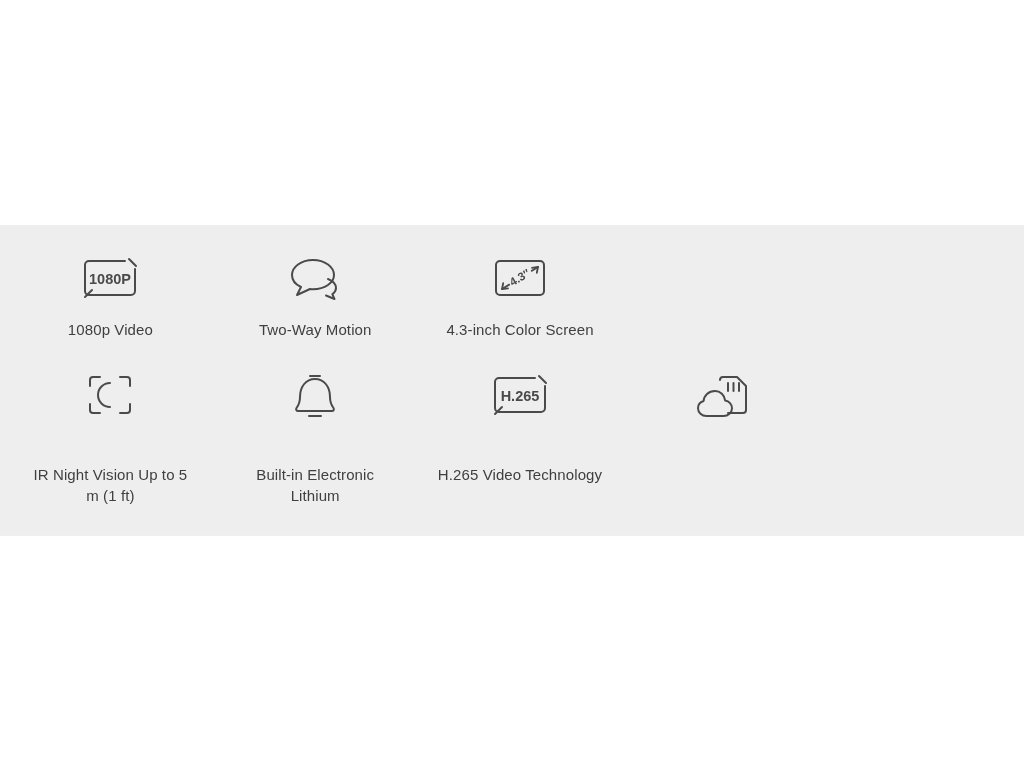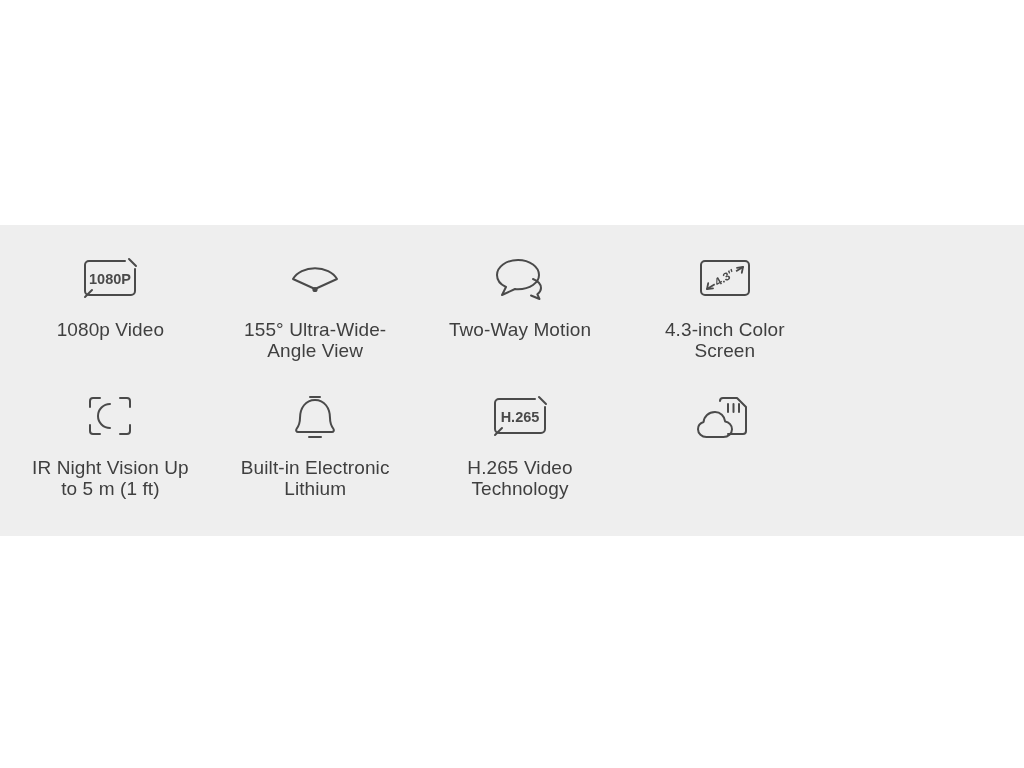--- a/index.html
+++ b/index.html
@@ -56,29 +56,30 @@
     height: 62px;
     display: flex;
     align-items: center;
     justify-content: center;
     margin-bottom: 10px;
   }
   .feature-icon svg {
     display: block;
   }
   .feature-label {
-    font-size: 19px;
+    font-size: 15px;
     line-height: 21px;
     color: #3f3f3f;
     text-align: center;
     max-width: 180px;
     letter-spacing: 0.1px;
   }
   .row-2 .feature-cell {
     padding-top: 24px;
+    gap: 28px;
   }
   .icon-stroke {
     fill: none;
     stroke: #4a4a4a;
     stroke-width: 2;
     stroke-linecap: round;
     stroke-linejoin: round;
   }
   .icon-stroke-thin {
     fill: none;
@@ -112,29 +113,20 @@
           <svg width="62" height="46" viewBox="0 0 62 46" aria-hidden="true">
             <path class="icon-stroke" d="M46 6 H10 a4 4 0 0 0 -4 4 V36 a4 4 0 0 0 4 4 H52 a4 4 0 0 0 4 -4 V14"></path>
             <path class="icon-stroke" d="M50 4 L57 11"></path>
             <path class="icon-stroke" d="M6 42 L13 35"></path>
             <text class="icon-text" x="31" y="29" font-size="14.5" text-anchor="middle">1080P</text>
           </svg>
         </div>
         <div class="feature-label">1080p Video</div>
       </div>
 
-      <div class="feature-cell">
-        <div class="feature-icon">
-          <svg width="62" height="46" viewBox="0 0 62 46" aria-hidden="true">
-            <path class="icon-stroke" d="M31 34 L9 24 A24 18 0 0 1 53 24 Z"></path>
-            <circle class="icon-fill" cx="31" cy="34.5" r="2.6"></circle>
-          </svg>
-        </div>
-        <div class="feature-label">155° Ultra-Wide-Angle View</div>
-      </div>
 
 
       <div class="feature-cell">
         <div class="feature-icon">
           <svg width="66" height="48" viewBox="0 0 66 48" aria-hidden="true">
             <path class="icon-stroke" d="M31 6 C19 6 10 13 10 21 C10 26 13.5 30.5 19 33 L15 41 L28 35 C29 35.2 30 35.3 31 35.3 C43 35.3 52 28.7 52 21 C52 13 43 6 31 6 Z"></path>
             <path class="icon-stroke" d="M46 25 C51 27 54 30.5 54 34 C54 36.4 52.6 38.6 50.3 40.2 L52.5 45 L44 41.5"></path>
           </svg>
         </div>
         <div class="feature-label">Two-Way Motion</div>

